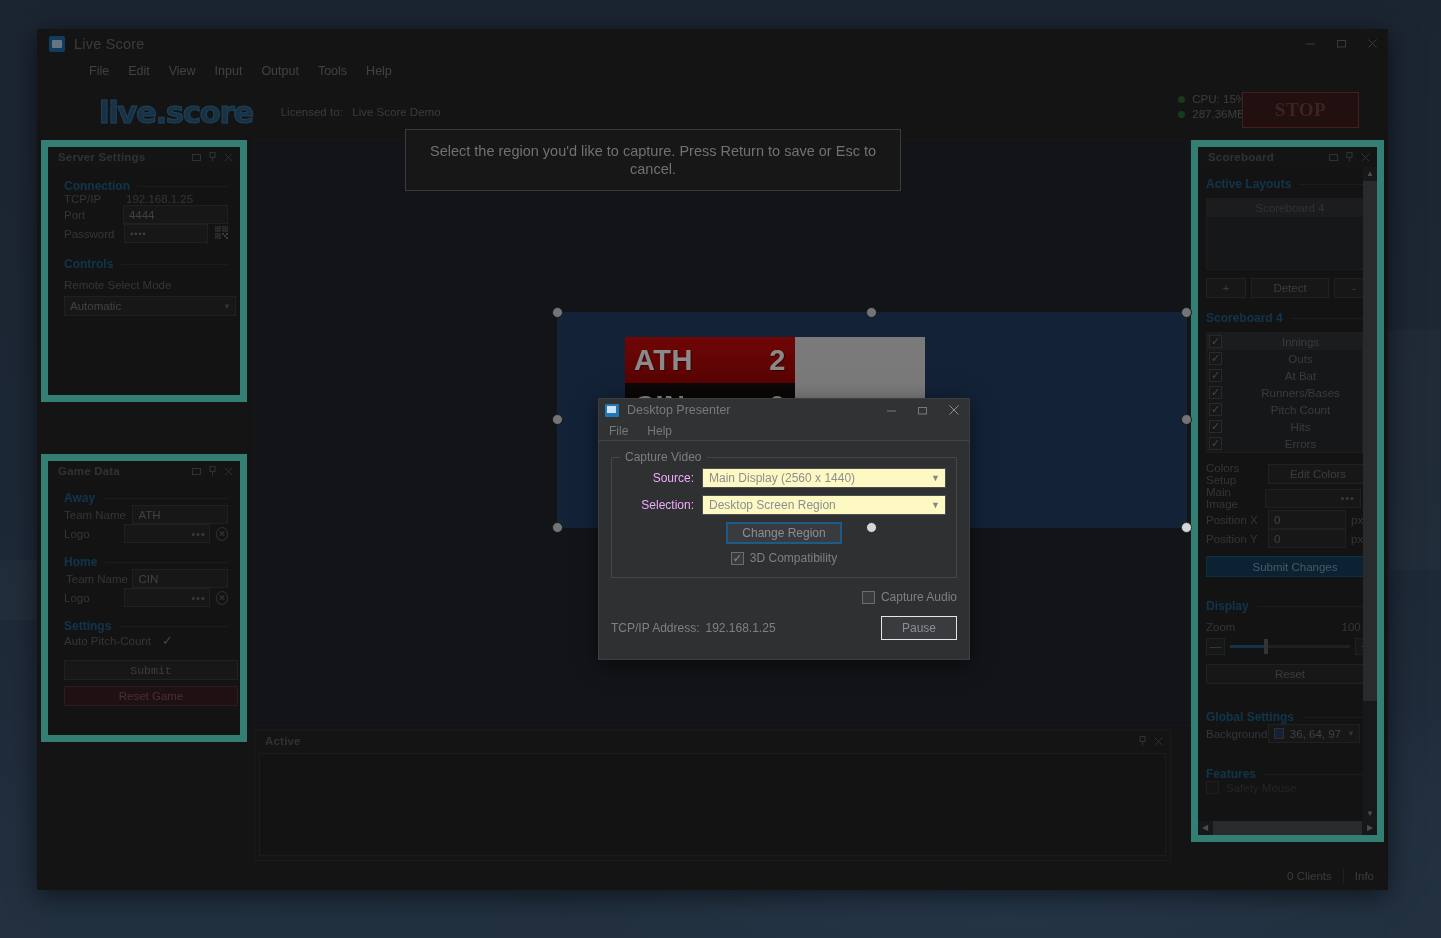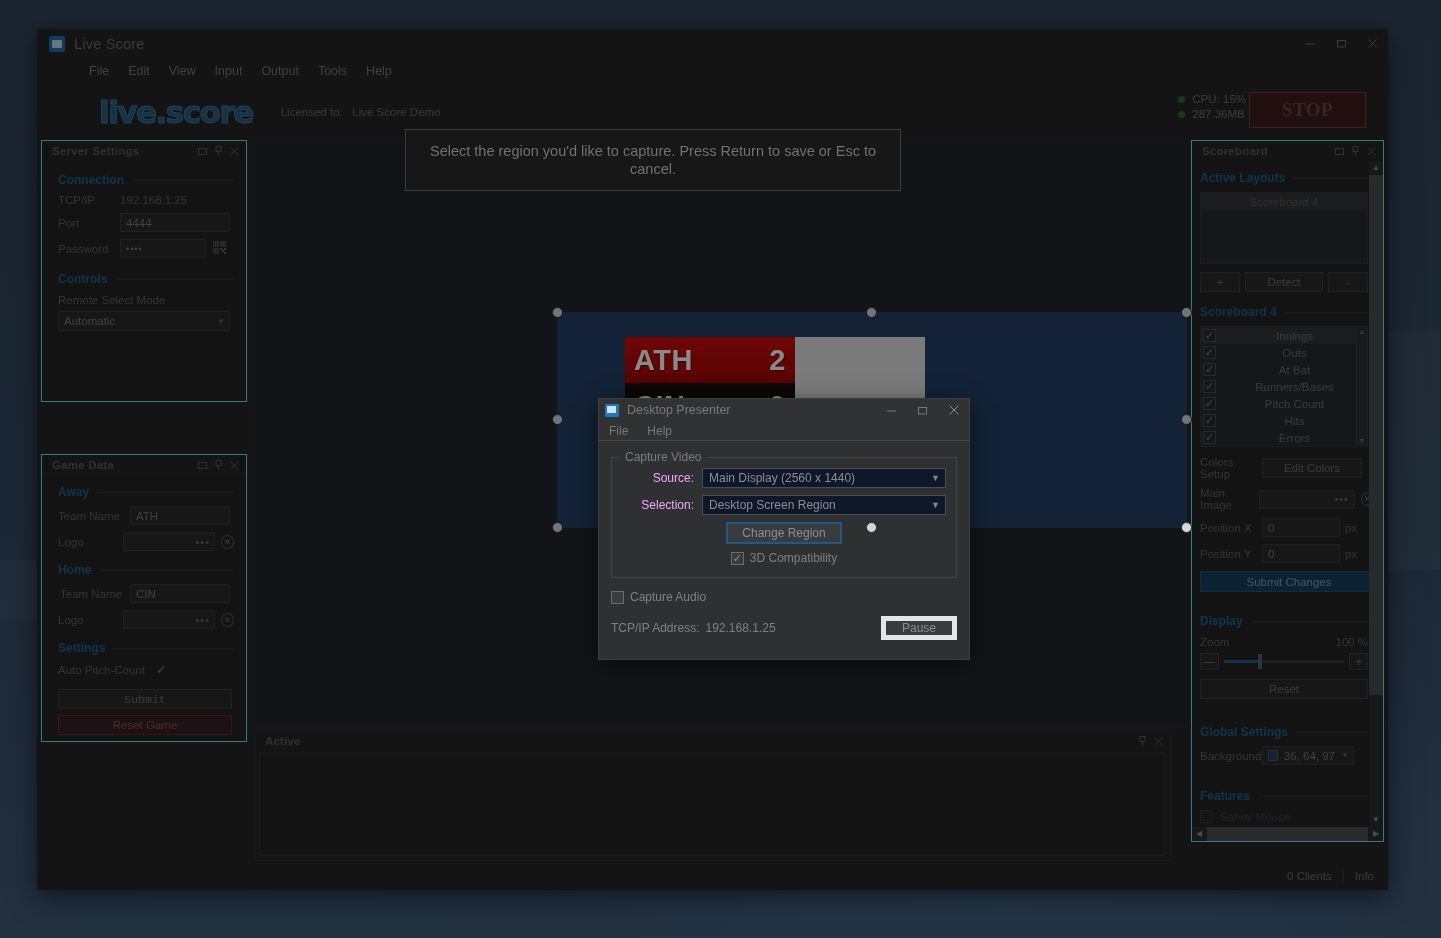--- a/index.html
+++ b/index.html
@@ -75,33 +75,33 @@
   .licensed {
     margin-left: 28px; font-size: 11.5px; color: #6a6c6e; white-space: nowrap;
   }
   .stats {
     position: absolute; right: 142px; top: 9px;
     display: flex; flex-direction: column; gap: 3px;
   }
   .stat-row { display: flex; align-items: center; gap: 7px; font-size: 11.5px; color: #6e7072; }
   .stat-dot { width: 7px; height: 7px; border-radius: 50%; background: #2c6e2c; flex: none; }
   .stop-btn {
-    position: absolute; right: 22px; top: 8px; width: 117px; height: 36px;
+    position: absolute; right: 29px; top: 8px; width: 117px; height: 36px;
     background: #401c1e; border: 1px solid #7c3a3c; color: #6f4143;
     font-family: "Liberation Serif", serif; font-size: 19px; font-weight: bold;
     display: flex; align-items: center; justify-content: center; letter-spacing: .5px;
   }
 
   
   .body-area { position: absolute; left: 0; top: 111px; right: 0; bottom: 29px; }
 
   
   .dock-panel {
     position: absolute; background: #b91c1c;
-    border: 1px solid #5eead4;
+    border: 7px solid #5eead4;
   }
   .panel-head {
     height: 20px; display: flex; align-items: center;
     padding: 0 4px 0 10px; font-size: 11.5px; font-weight: bold;
     color: #5a5c5f; background: #262627;
   }
   .panel-head .ttl { flex: 1; letter-spacing: .2px; }
   .panel-head .hicon {
     width: 16px; height: 16px; display: flex; align-items: center; justify-content: center;
     color: #5a5c5f;
@@ -109,21 +109,21 @@
   .panel-body { position: absolute; left: 0; right: 0; top: 20px; bottom: 0;
     background: #242426; overflow: hidden; }
 
   .group-label {
     color: #1f6189; font-size: 12px; font-weight: bold;
     display: flex; align-items: center; gap: 8px; white-space: nowrap;
   }
   .group-label::after {
     content: ""; height: 1px; background: #343538; flex: 1;
   }
-  .frm-row { display: flex; align-items: center; margin-top: 7px; }
+  .frm-row { display: flex; align-items: center; }
   .frm-label { font-size: 11.5px; color: #5f6164; }
   .inp {
     background: #2b2c2e; border: 1px solid #3a3b3e; height: 19px;
     font-size: 11.5px; color: #75787b; display: flex; align-items: center;
     padding: 0 5px; overflow: hidden; white-space: nowrap;
   }
   .inp.combo { position: relative; padding-right: 18px; }
   .inp.combo .arw {
     position: absolute; right: 4px; top: 0; bottom: 0;
     display: flex; align-items: center; color: #5d5f62; font-size: 8px;
@@ -293,37 +293,37 @@
     border: 1px solid #444548; padding: 10px 10px 12px 10px; position: relative;
     margin-top: 6px;
   }
   .fieldset > .legend {
     position: absolute; top: -8px; left: 8px; background: #2f3032; padding: 0 5px;
     font-size: 12px; color: #7b7e81;
   }
   .dlg-row { display: flex; align-items: center; margin-bottom: 7px; }
   .dlg-row .lab { width: 80px; text-align: right; font-size: 12px; color: #f0abfc; padding-right: 8px; }
   .dlg-combo {
-    flex: 1; height: 20px; background: #0f172a; border: 1px solid #4b4c50;
+    flex: 1; height: 20px; background: #fef9c3; border: 1px solid #4b4c50;
     font-size: 12px; color: #8c8f92; display: flex; align-items: center;
     padding: 0 36px 0 6px; position: relative;
   }
   .dlg-combo .cv { position: absolute; right: 5px; color: #83868a; font-size: 9px; }
   .dlg-btn {
-    height: 22px; background: #3a3b3e; border: 5px solid #e5e5e5;
+    height: 22px; background: #3a3b3e; border: 1px solid #e5e5e5;
     font-size: 12px; color: #8b8e91; display: flex; align-items: center;
     justify-content: center; padding: 0 14px;
   }
   .dlg-btn.focus { border: 2px solid #1c5b86; }
   .dlg-chk {
     width: 13px; height: 13px; border: 1px solid #6a6d70; background: #3a3b3e;
     display: flex; align-items: center; justify-content: center;
     color: #8f9295; font-size: 11px; flex: none;
   }
-  .dlg-chkrow { display: flex; align-items: center; gap: 6px; font-size: 12px; color: #7d8083; }
+  .dlg-chkrow { display: flex; align-items: center; gap: 6px; font-size: 12px; color: #7d8083; justify-content: flex-end; }
 </style>
 </head>
 <body>
 
 <div id="desktop">
   <div class="wall-shape" style="left:1380px;top:330px;width:60px;height:240px;"></div>
   <div class="wall-shape" style="left:0px;top:560px;width:40px;height:60px;"></div>
 </div>
 
 <div id="app-window">

